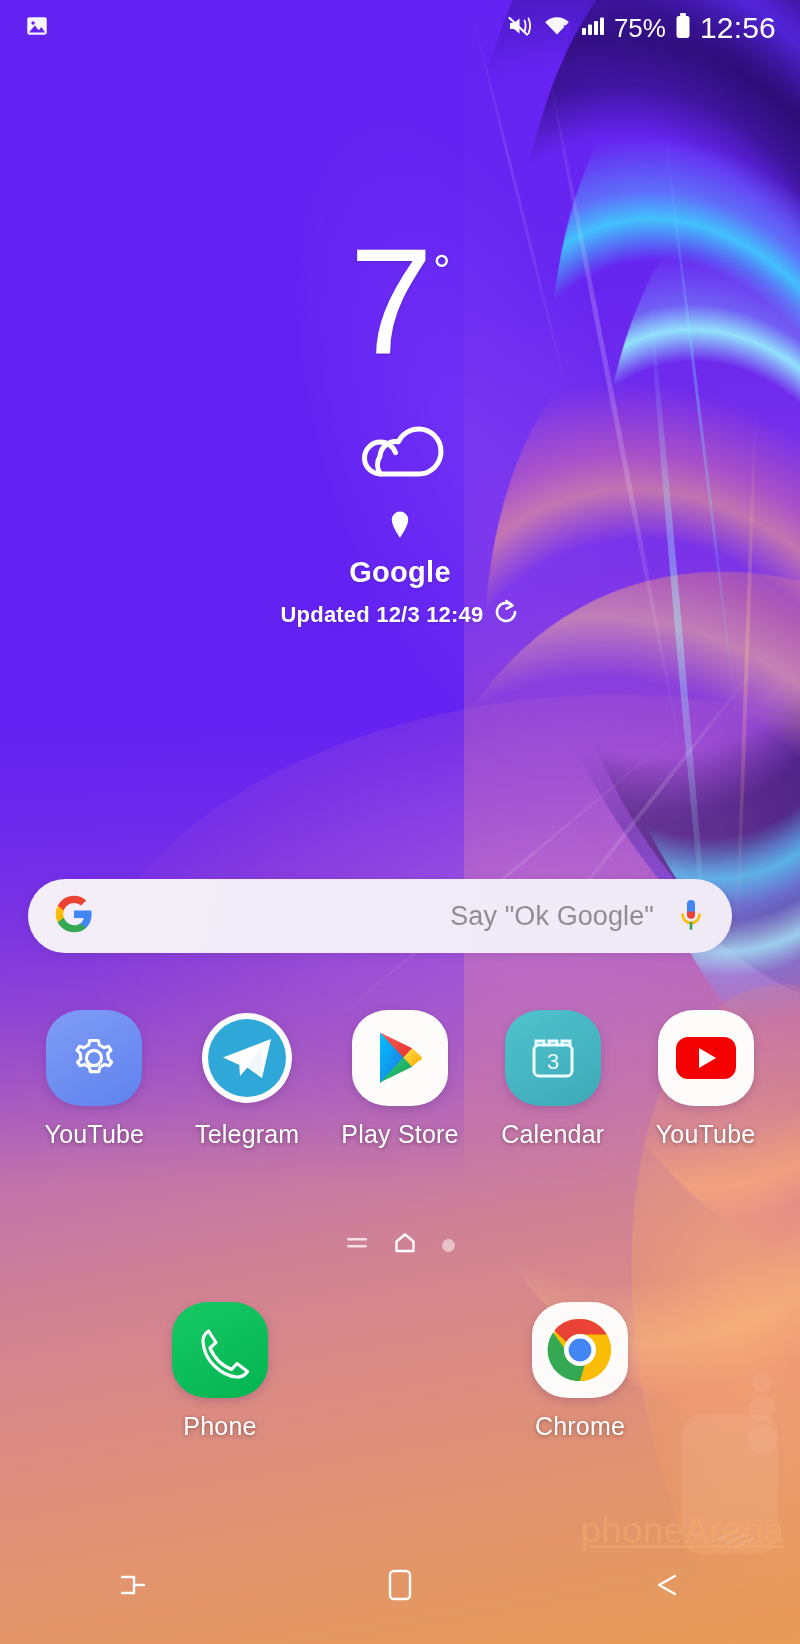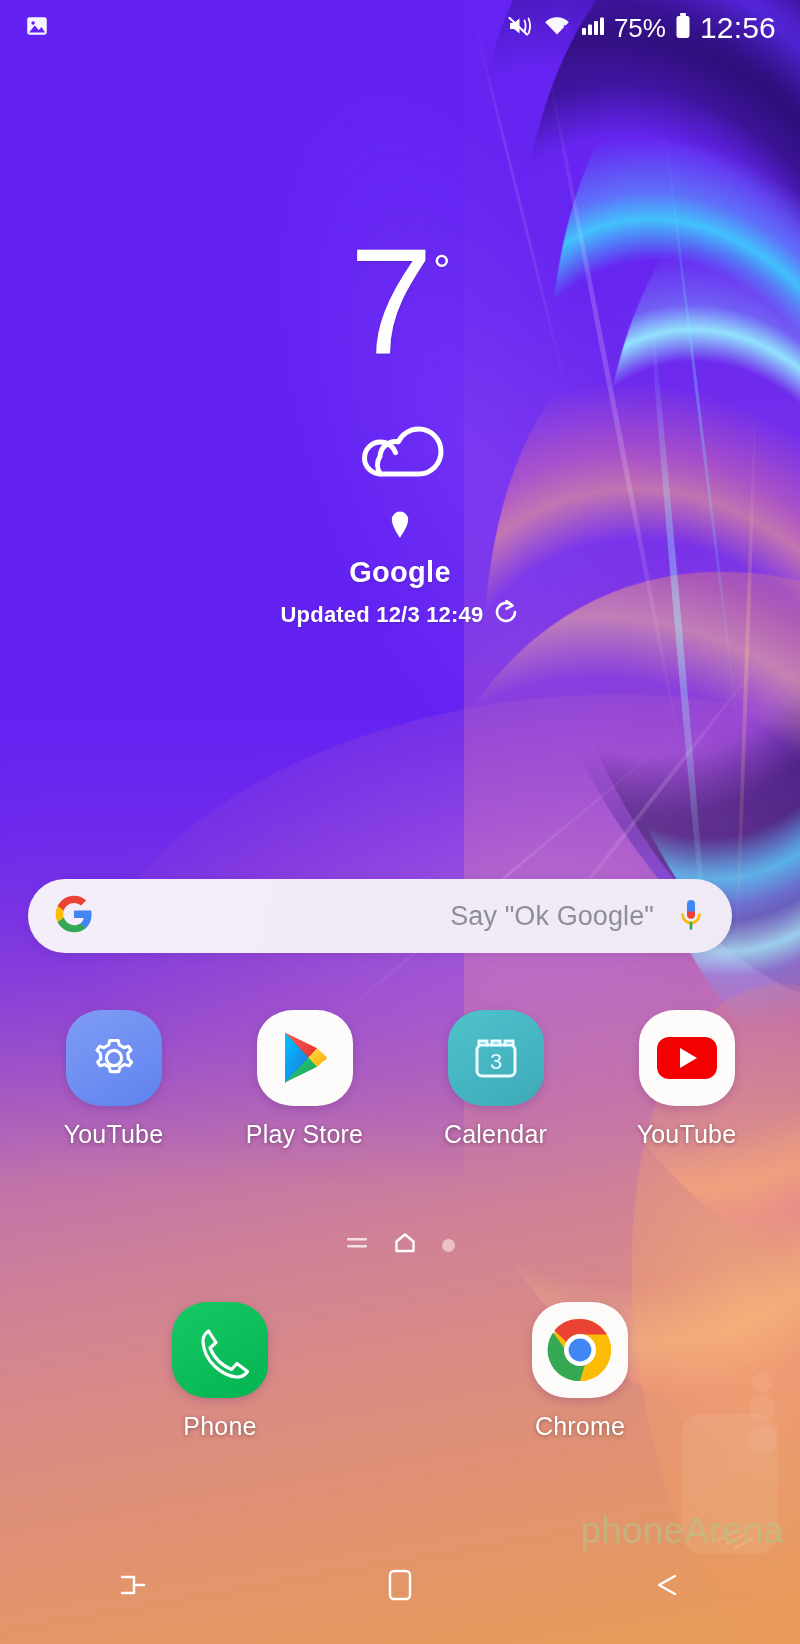--- a/index.html
+++ b/index.html
@@ -154,21 +154,21 @@
     position:absolute; left:0; bottom:0; width:800px; height:118px;
     display:flex; align-items:center; z-index:40;
   }
   .nav-cell { flex:1; display:flex; align-items:center; justify-content:center; }
 
   
   #watermark {
     position:absolute; right:16px; bottom:92px; z-index:30;
     opacity:.42; pointer-events:none;
   }
-  .wm-text { font-size:37px; color:#86efac; opacity:.75; letter-spacing:.2px; }
+  .wm-text { font-size:37px; color:#fdba74; opacity:.75; letter-spacing:.2px;text-decoration:underline; }
 </style>
 </head>
 <body>
 
 <div id="wallpaper">
   <div class="wp-base"></div>
   <div class="wp-left"></div>
   <div class="swirl s8"></div>
   <div class="swirl s1"></div>
   <div class="swirl s2"></div>
@@ -289,20 +289,32 @@
   <div class="app">
     <div class="app-ico squircle" style="background:linear-gradient(150deg,#7f9cf5,#5f82ee);">
       <svg width="64" height="64" viewBox="0 0 64 64">
         <path d="M32 14.5 l4.2 0 1.2 4.6 a14 14 0 0 1 4.4 2.6 l4.6 -1.4 2.6 3.8 -3.4 3.4 a14 14 0 0 1 0.6 5.1 l3.4 3.4 -2.6 3.8 -4.6 -1.4 a14 14 0 0 1 -4.4 2.6 l-1.2 4.6 -4.2 0 -4.2 0 -1.2 -4.6 a14 14 0 0 1 -4.4 -2.6 l-4.6 1.4 -2.6 -3.8 3.4 -3.4 a14 14 0 0 1 -0.6 -5.1 l-3.4 -3.4 2.6 -3.8 4.6 1.4 a14 14 0 0 1 4.4 -2.6 l1.2 -4.6 z" fill="none" stroke="#fff" stroke-width="3.1" stroke-linejoin="round" stroke-linecap="round"></path>
         <circle cx="32" cy="32" r="7.6" fill="none" stroke="#fff" stroke-width="3.1"></circle>
       </svg>
     </div>
     <div class="app-label">YouTube</div>
   </div>
 
+  <div class="app">
+    <div class="app-ico">
+      <svg width="96" height="96" viewBox="0 0 96 96">
+        <circle cx="48" cy="48" r="45" fill="#fdfdfd"></circle>
+        <circle cx="48" cy="48" r="39" fill="#2fa8d9"></circle>
+        <path d="M24 47.5 L72 29 L63 68 L48.5 57.5 L41 66 L40.5 55 Z" fill="#ffffff"></path>
+        <path d="M41 66 L41 55 L63.5 35 L40.5 55 Z" fill="#d7eaf5"></path>
+        <path d="M48.5 57.5 L63 68 L63.5 35 Z" fill="#f0f7fb"></path>
+      </svg>
+    </div>
+    <div class="app-label">Telegram</div>
+  </div>
 
   <div class="app">
     <div class="app-ico squircle" style="background:#fdfcfb;">
       <svg width="56" height="58" viewBox="0 0 56 58">
         <path d="M8 4 L38 27.5 L8 54 Z" fill="#34a853"></path>
         <path d="M8 4 L8 54 L30 29 Z" fill="#4285f4"></path>
         <path d="M8 4 L38 27.5 L47.5 22 Z" fill="#ea4335" opacity="0"></path>
         <path d="M30 29 L38 21.5 L49.5 28.2 a2.3 2.3 0 0 1 0 2 L38 37 Z" fill="#fbbc05"></path>
         <path d="M8.5 3.2 L38.2 21 L30 29 Z" fill="#ea4335" opacity="0"></path>
         <path d="M9 3 L38 20.8 L30 28.8 Z" fill="#34a853" opacity="0"></path>

